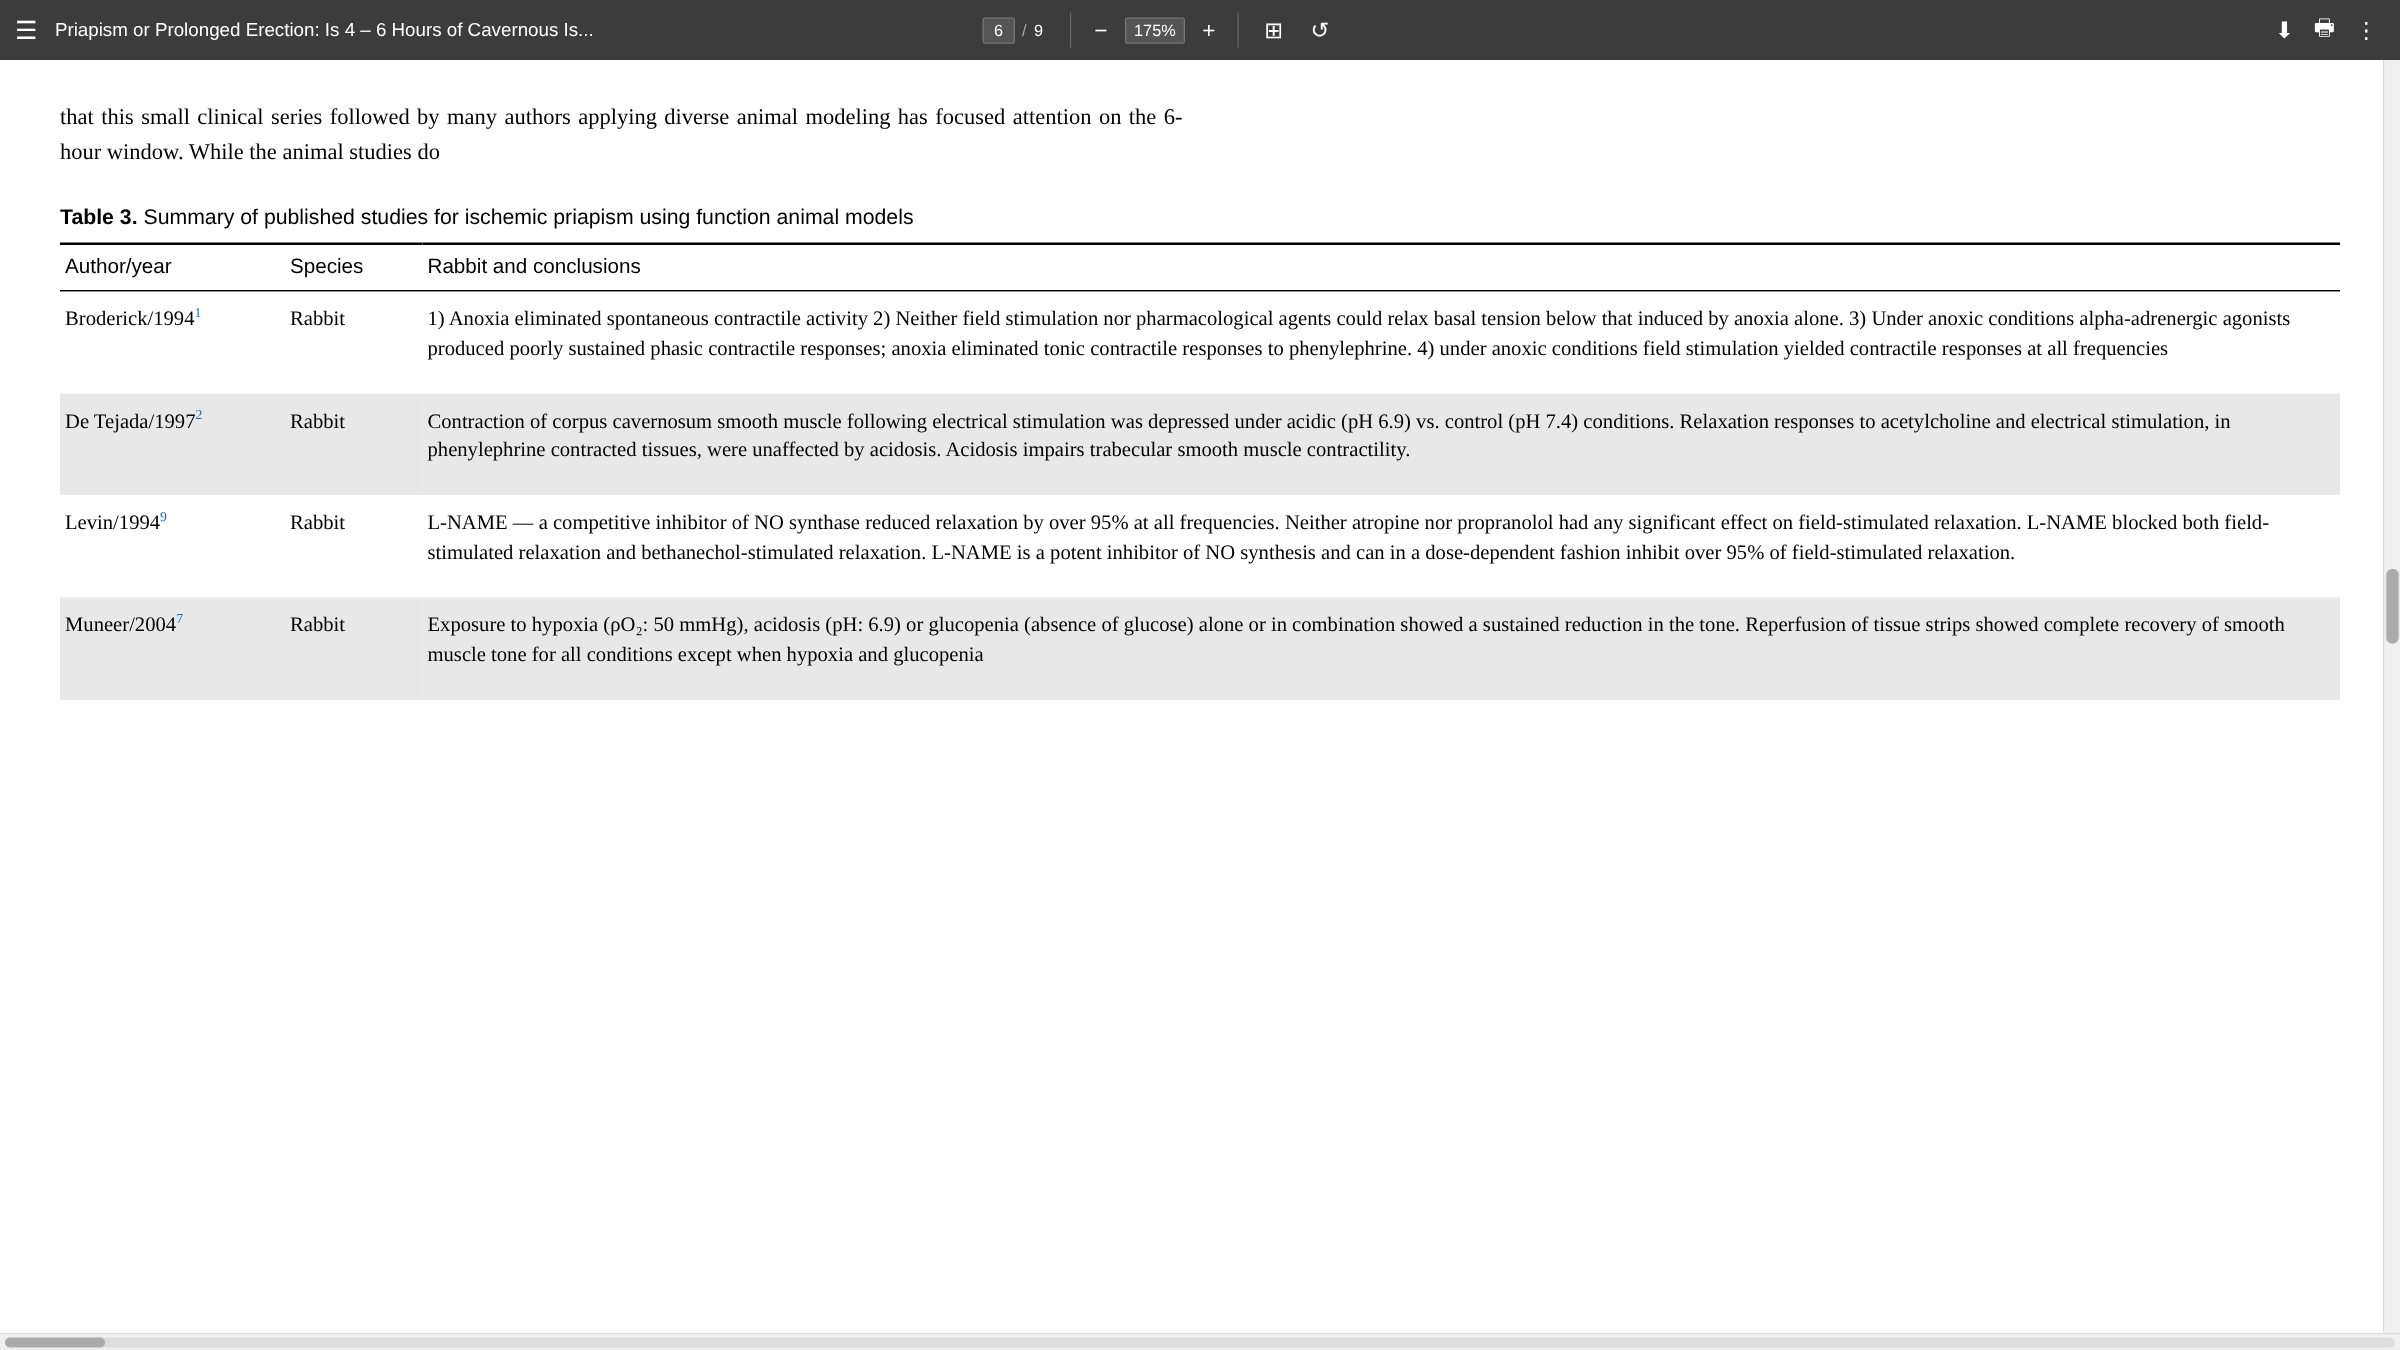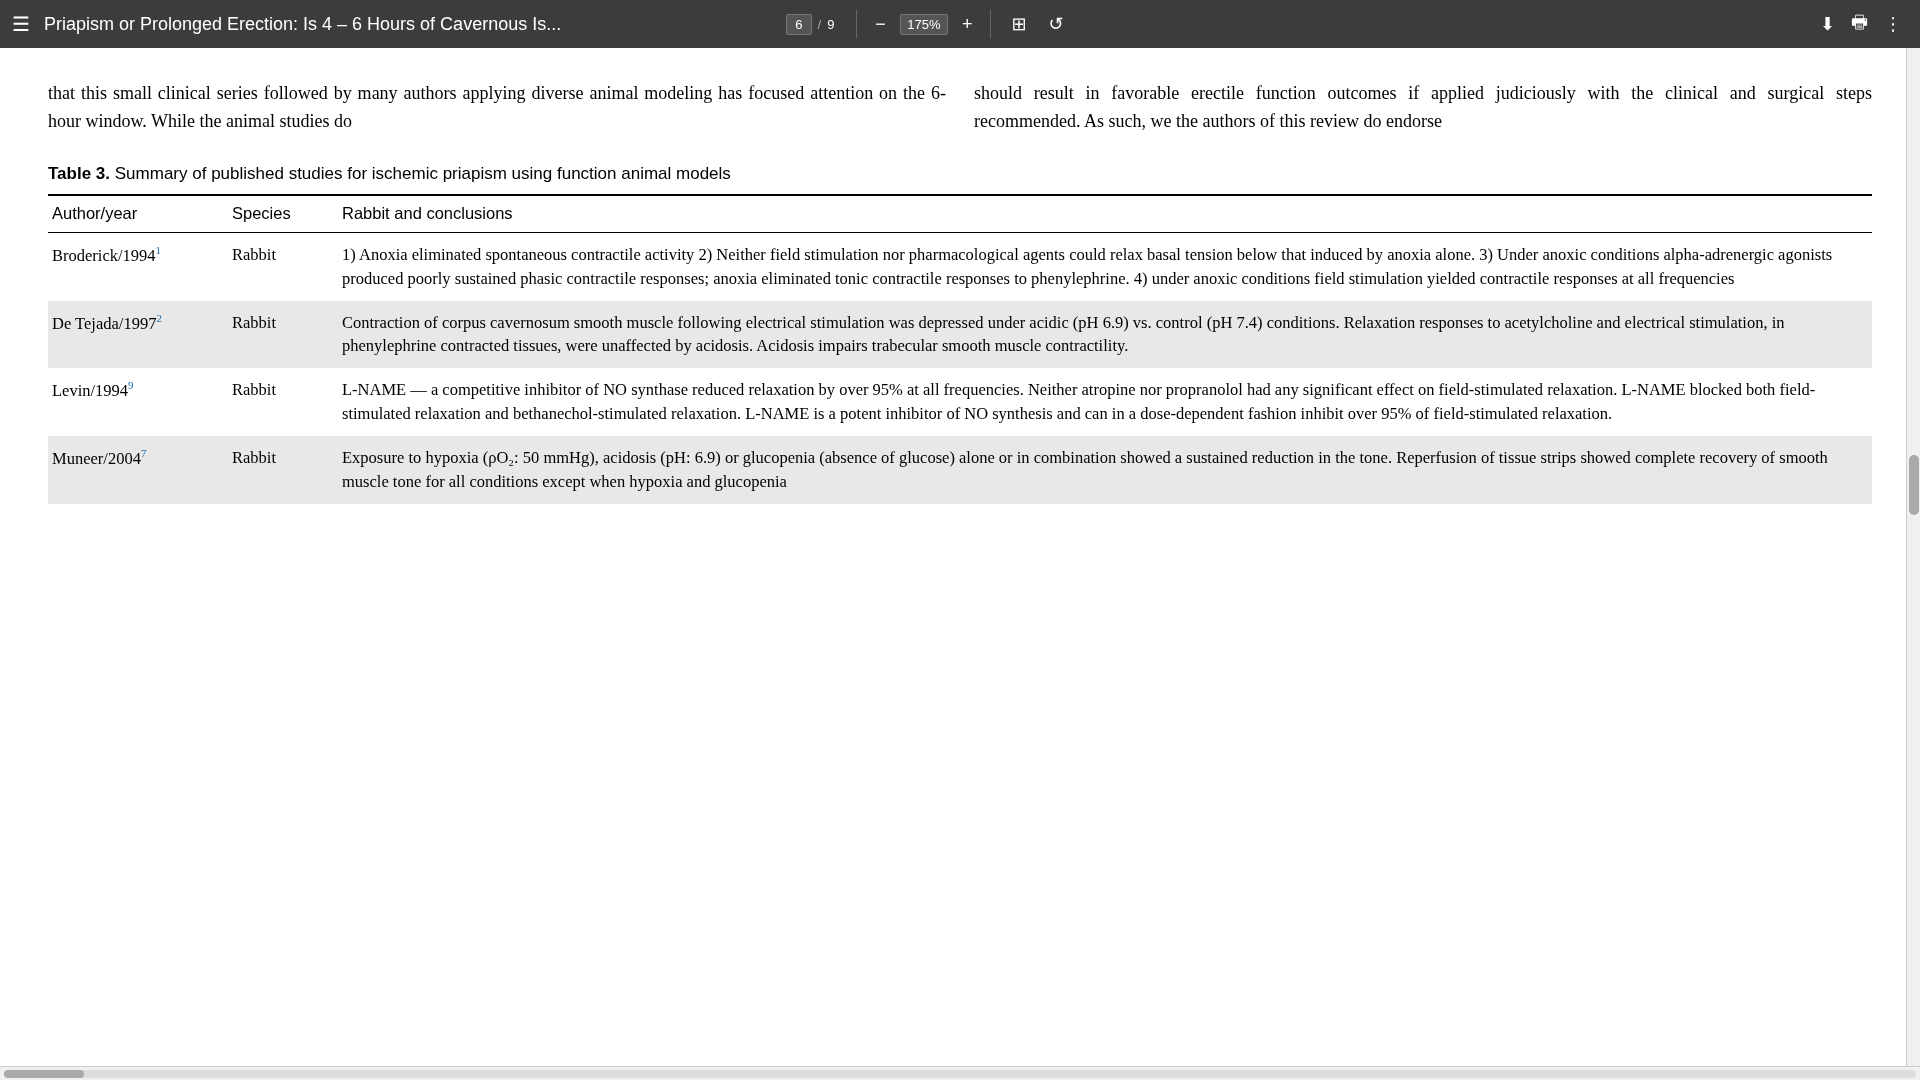--- a/index.html
+++ b/index.html
@@ -13,21 +13,21 @@
       color: #fff;
       height: 48px;
       padding: 0 12px;
       gap: 10px;
       position: fixed;
       top: 0; left: 0; right: 0;
       z-index: 100;
       font-family: Arial, sans-serif;
       font-size: 13px;
     }
-    #toolbar .title { flex: 1; font-size: 18px; color: #fff; white-space: nowrap; overflow: hidden; text-overflow: ellipsis; }
+    #toolbar .title { flex: 1; font-size: 15px; color: #fff; white-space: nowrap; overflow: hidden; text-overflow: ellipsis; }
     #toolbar .page-nav { display: flex; align-items: center; gap: 6px; margin: 0 8px; }
     #toolbar .page-num { background: #555; border: 1px solid #777; color: #fff; padding: 2px 8px; border-radius: 2px; font-size: 13px; min-width: 24px; text-align: center; }
     #toolbar .page-sep { color: #aaa; }
     #toolbar .page-total { color: #fff; }
     #toolbar .sep { width: 1px; height: 28px; background: #666; margin: 0 4px; }
     #toolbar .zoom-btn { background: none; border: none; color: #fff; font-size: 18px; cursor: pointer; padding: 2px 4px; }
     #toolbar .zoom-val { background: #555; border: 1px solid #777; color: #fff; padding: 2px 3px; border-radius: 2px; font-size: 13px; min-width: 48px; text-align: center; }
     #toolbar .icon-btn { background: none; border: none; color: #fff; font-size: 18px; cursor: pointer; padding: 2px 6px; }
     #toolbar .spacer { flex: 1; }
     #toolbar .right-icons { display: flex; align-items: center; gap: 4px; }
@@ -83,21 +83,21 @@
       vertical-align: top;
     }
     table.data-table tbody tr {
       border-bottom: none;
       vertical-align: top;
     }
     table.data-table tbody tr:nth-child(even) {
       background: #e8e8e8;
     }
     table.data-table tbody td {
-      padding: 10px 8px 10px 4px;
+      padding: 10px 8px 24px 4px;
       vertical-align: top;
       margin-top: 15px;
     }
     table.data-table tbody td:first-child { white-space: nowrap; }
     sup { font-size: 11px; color: #1a6fb5; vertical-align: super; }
 
     .col-author { width: 180px; margin-top: 32px; }
     .col-species { width: 110px; }
     .col-outcome { width: auto; }
 
@@ -177,21 +177,20 @@
     <button class="icon-btn">🖶</button>
     <button class="icon-btn">⋮</button>
   </div>
 </div>
 
 <div id="content">
 
   <div class="para-text" style="display: grid; grid-template-columns: 1fr 1fr; gap: 28px;">
     <span style="display: block;">that this small clinical series followed by many authors applying diverse animal modeling has focused attention on the 6-hour window. While the animal studies do</span>
 
-  <span>should result in favorable erectile function outcomes if applied judiciously with the clinical and surgical steps recommended. As such, we the authors of this review do endorse</span>
     </div>
 
   <div class="table-section">
     <div class="table-caption">
       <strong>Table 3.</strong><span> Summary of published studies for ischemic priapism using function animal models</span>
     </div>
 
     <table class="data-table">
       <thead>
         <tr>

